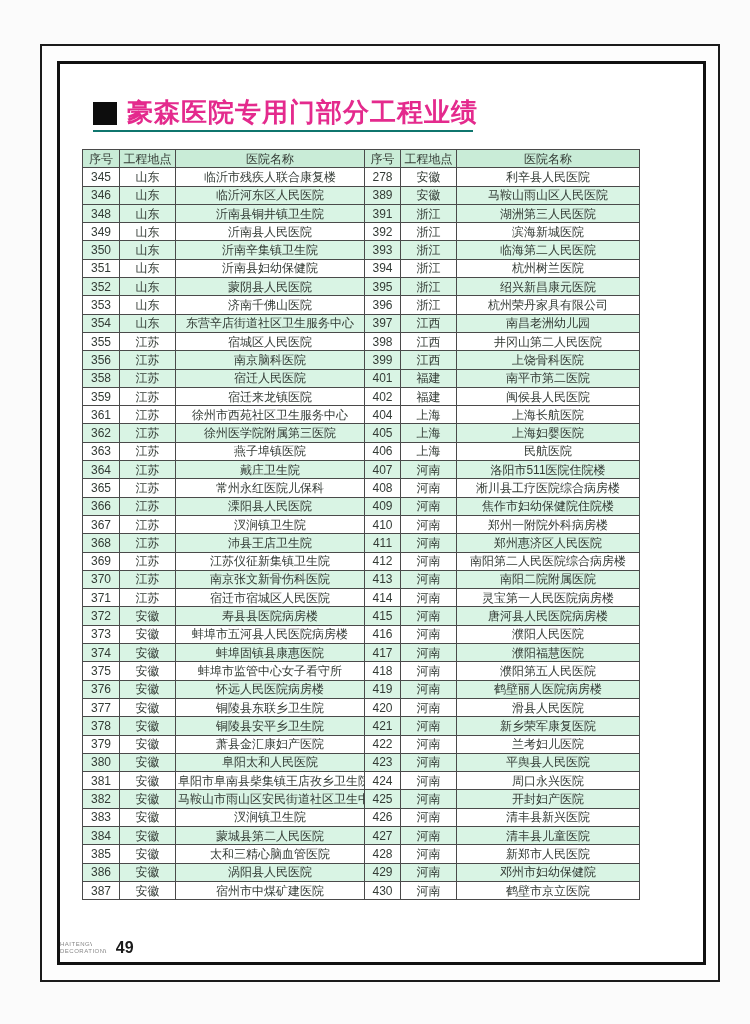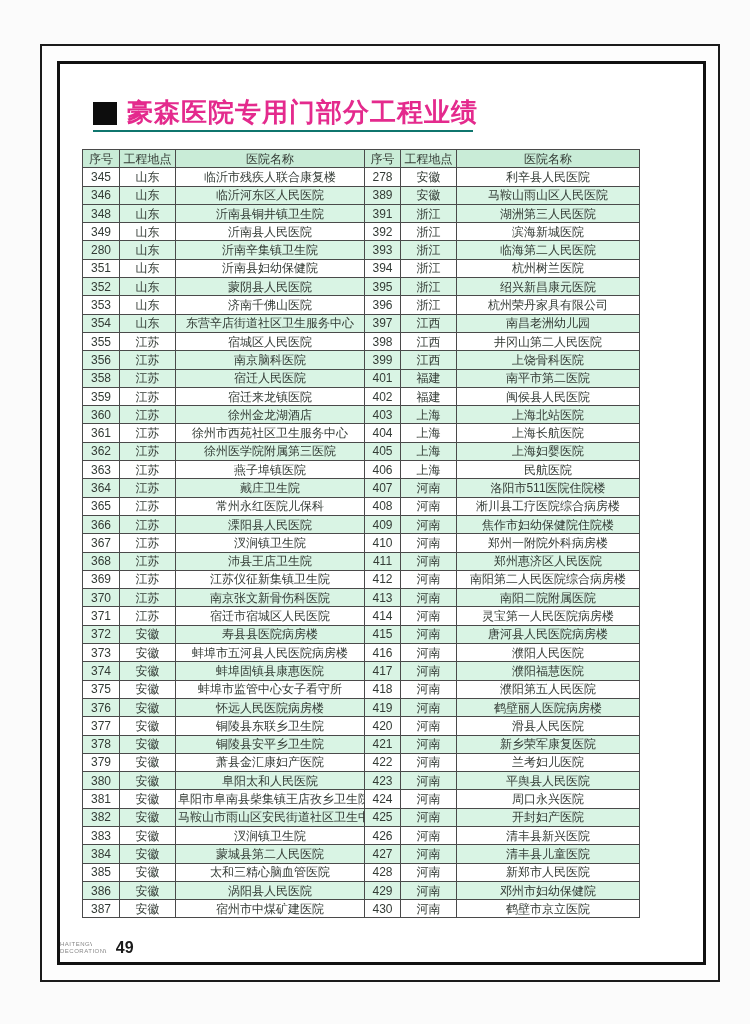--- a/index.html
+++ b/index.html
@@ -115,21 +115,21 @@
       </tr>
       <tr>
         <td>349</td>
         <td>山东</td>
         <td>沂南县人民医院</td>
         <td>392</td>
         <td>浙江</td>
         <td>滨海新城医院</td>
       </tr>
       <tr class="green">
-        <td>280</td>
+        <td>350</td>
         <td>山东</td>
         <td>沂南辛集镇卫生院</td>
         <td>393</td>
         <td>浙江</td>
         <td>临海第二人民医院</td>
       </tr>
       <tr>
         <td>351</td>
         <td>山东</td>
         <td>沂南县妇幼保健院</td>
@@ -185,28 +185,20 @@
         <td>福建</td>
         <td>南平市第二医院</td>
       </tr>
       <tr>
         <td>359</td>
         <td>江苏</td>
         <td>宿迁来龙镇医院</td>
         <td>402</td>
         <td>福建</td>
         <td>闽侯县人民医院</td>
-      </tr>
-      <tr class="green">
-        <td>360</td>
-        <td>江苏</td>
-        <td>徐州金龙湖酒店</td>
-        <td>403</td>
-        <td>上海</td>
-        <td>上海北站医院</td>
       </tr>
       <tr>
         <td>361</td>
         <td>江苏</td>
         <td>徐州市西苑社区卫生服务中心</td>
         <td>404</td>
         <td>上海</td>
         <td>上海长航医院</td>
       </tr>
       <tr class="green">

